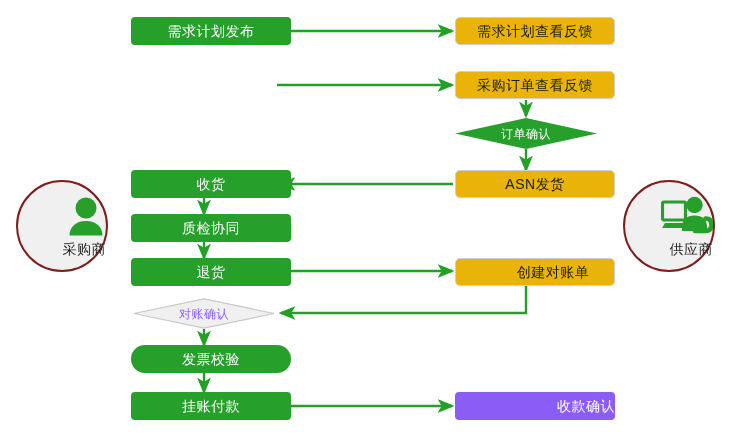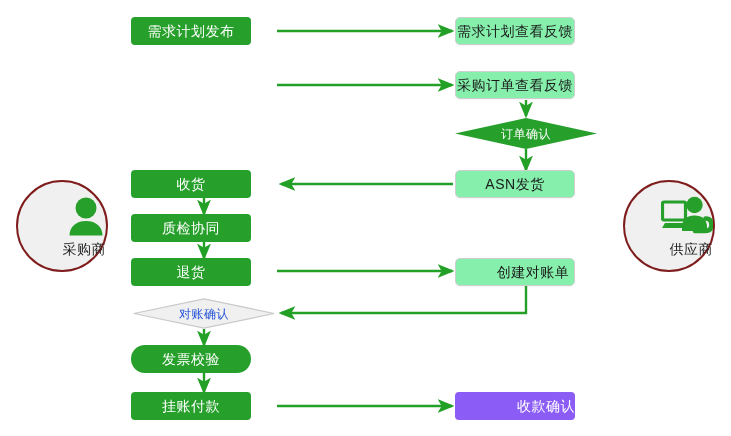--- a/index.html
+++ b/index.html
@@ -20,47 +20,47 @@
     display: flex;
     align-items: center;
     justify-content: center;
     font-size: 14px;
     line-height: 1;
     letter-spacing: .5px;
     white-space: nowrap;
     z-index: 3;
   }
   .node.proc {
-    width: 120px; height: 28px;
+    width: 160px; height: 28px;
     border-radius: 4px;
   }
   .node.green  { background: #26a02b; color: #ffffff; }
   .node.red    { background: #8b5cf6; color: #ffffff; justify-content: flex-end; }
   .node.plain  {
-    background: #86efac;
+    background: #eab308;
     color: #1a1a1a;
     border: 1px solid #cfcfcf;
     border-radius: 5px;
     box-shadow: 0 1px 1px rgba(0,0,0,.04);
   }
 
   
   .node.dia {
     width: 142px; height: 31px;
     background: transparent;
   }
   .dia .dshape {
     position: absolute; left: 0; top: 0; width: 100%; height: 100%;
   }
   .dia .dlabel {
     position: relative; z-index: 2;
     font-size: 12px;
   }
   .dia.green .dlabel { color: #ffffff; }
-  .dia.grey  .dlabel { color: #1d4ed8; }
+  .dia.grey  .dlabel { color: #8b5cf6; }
 
   
   .actor {
     position: absolute;
     width: 92px; height: 92px;
     border-radius: 50%;
     background: #f0f0f0;
     border: 2px solid #7f1d1d;
     display: flex;
     flex-direction: column;

